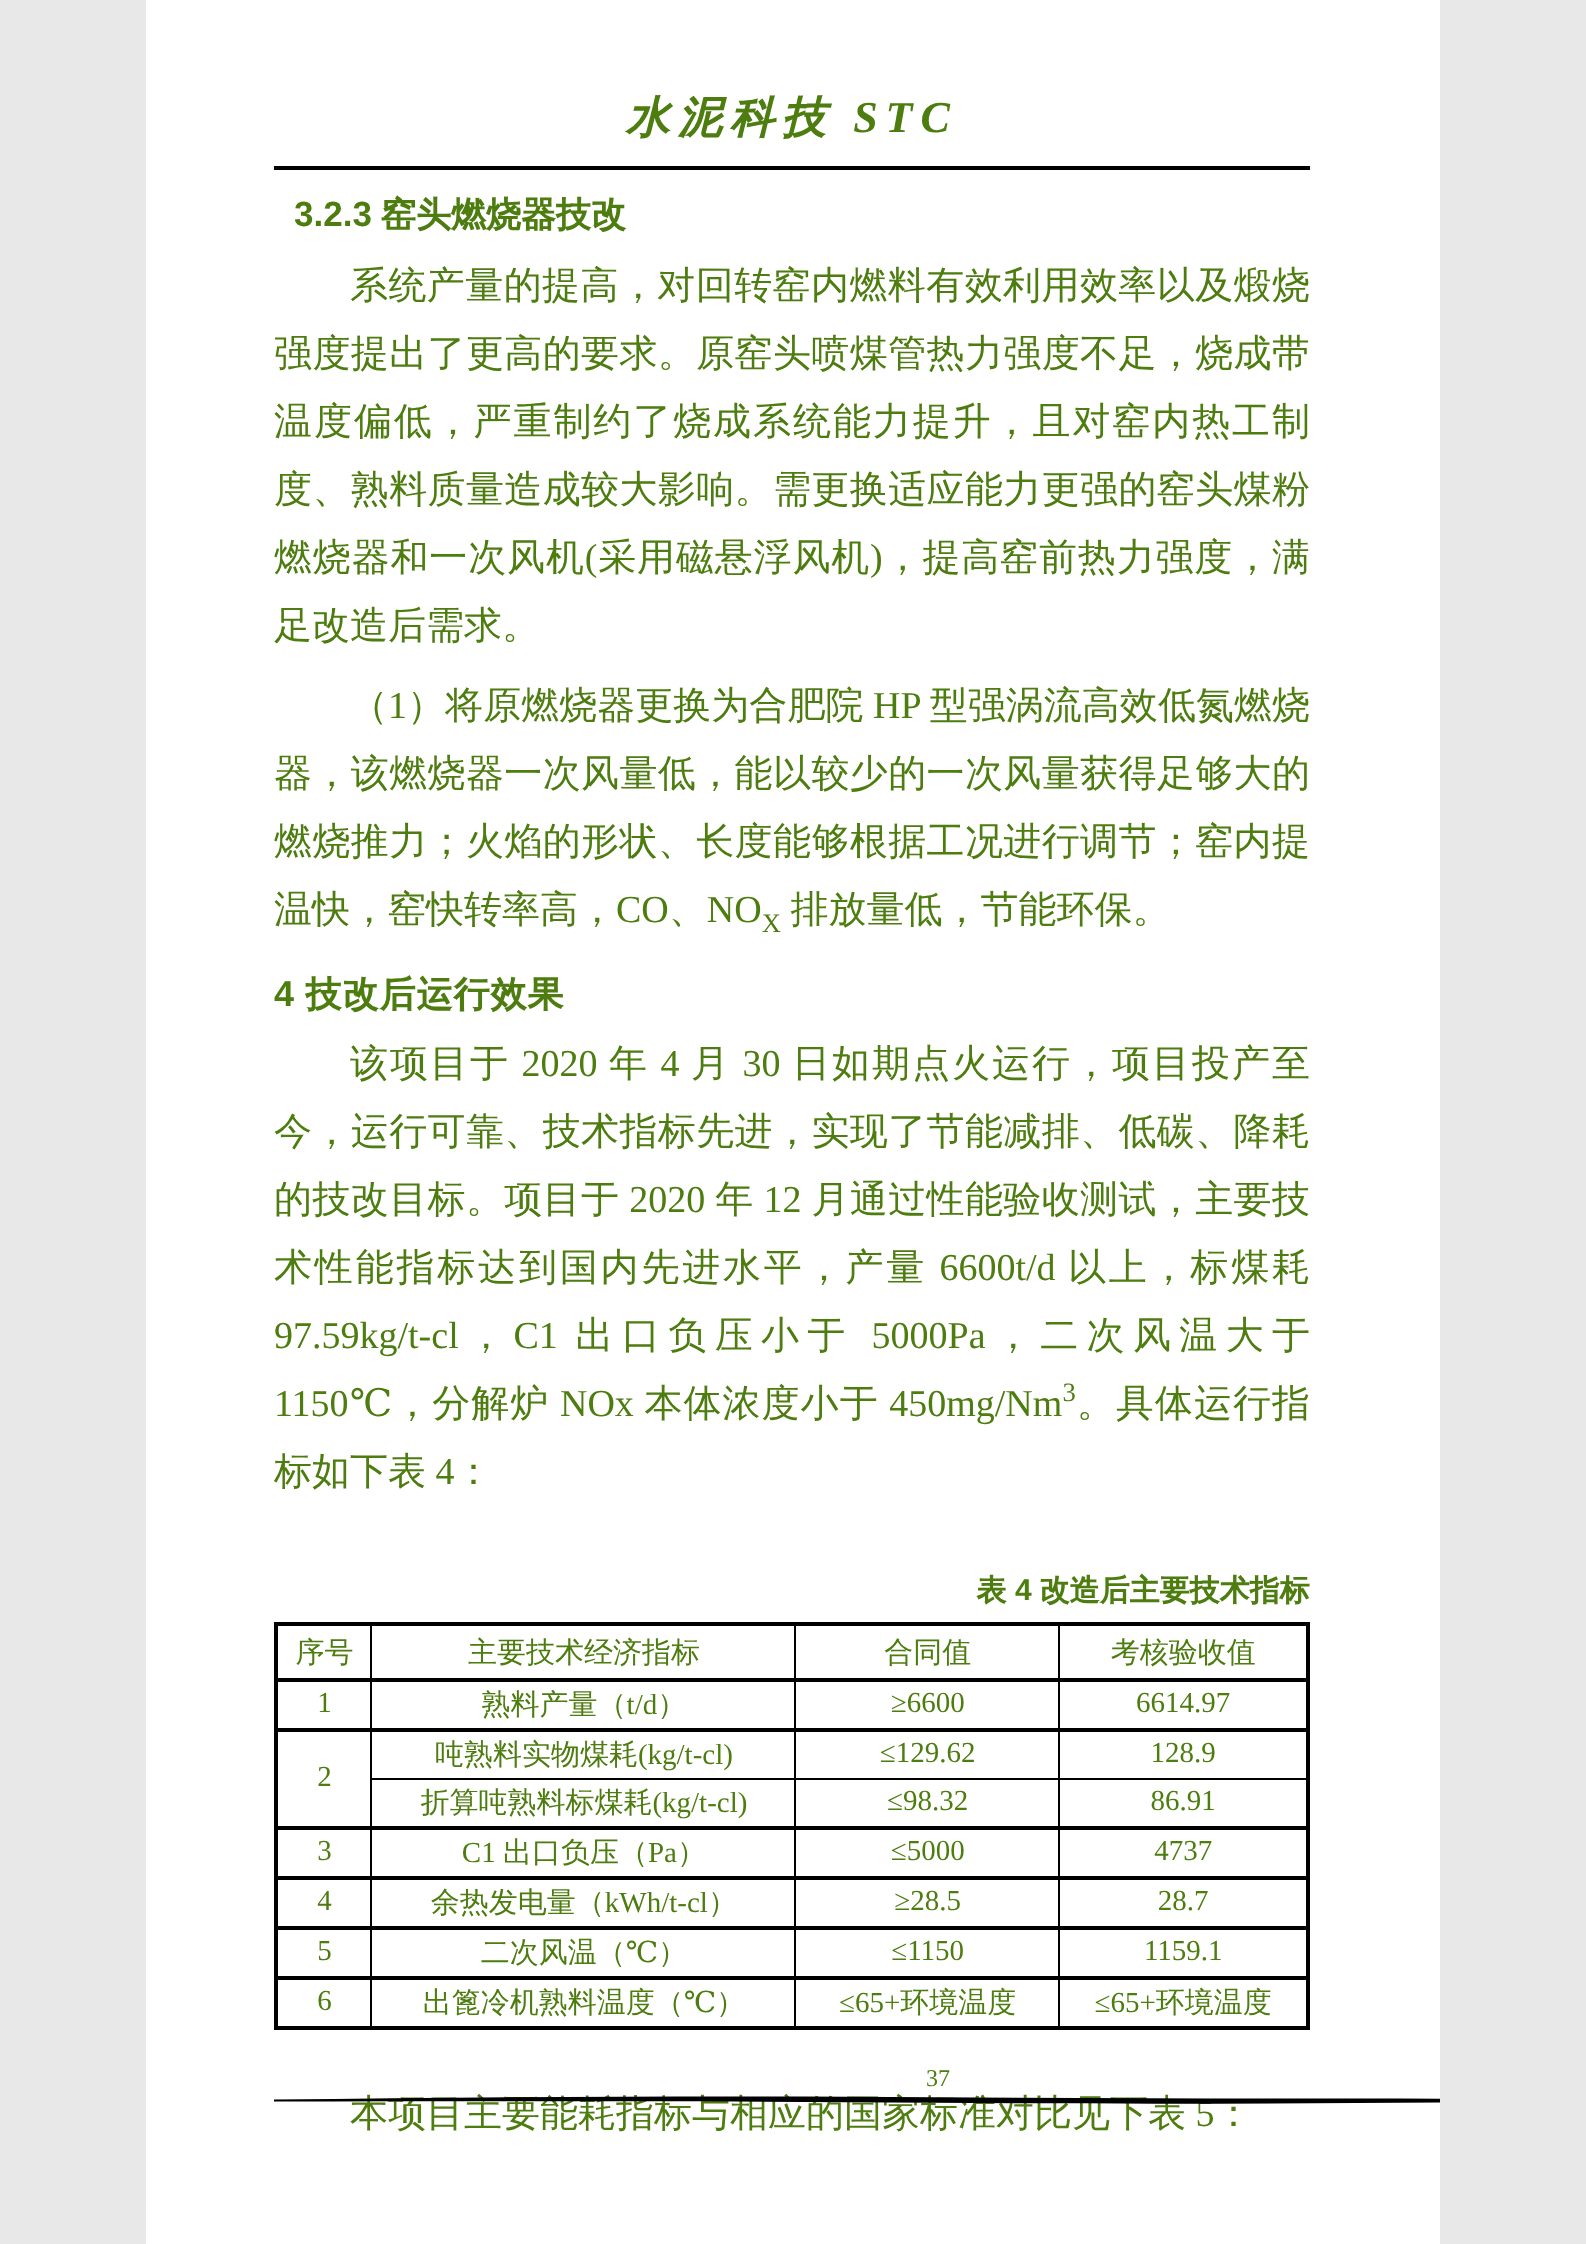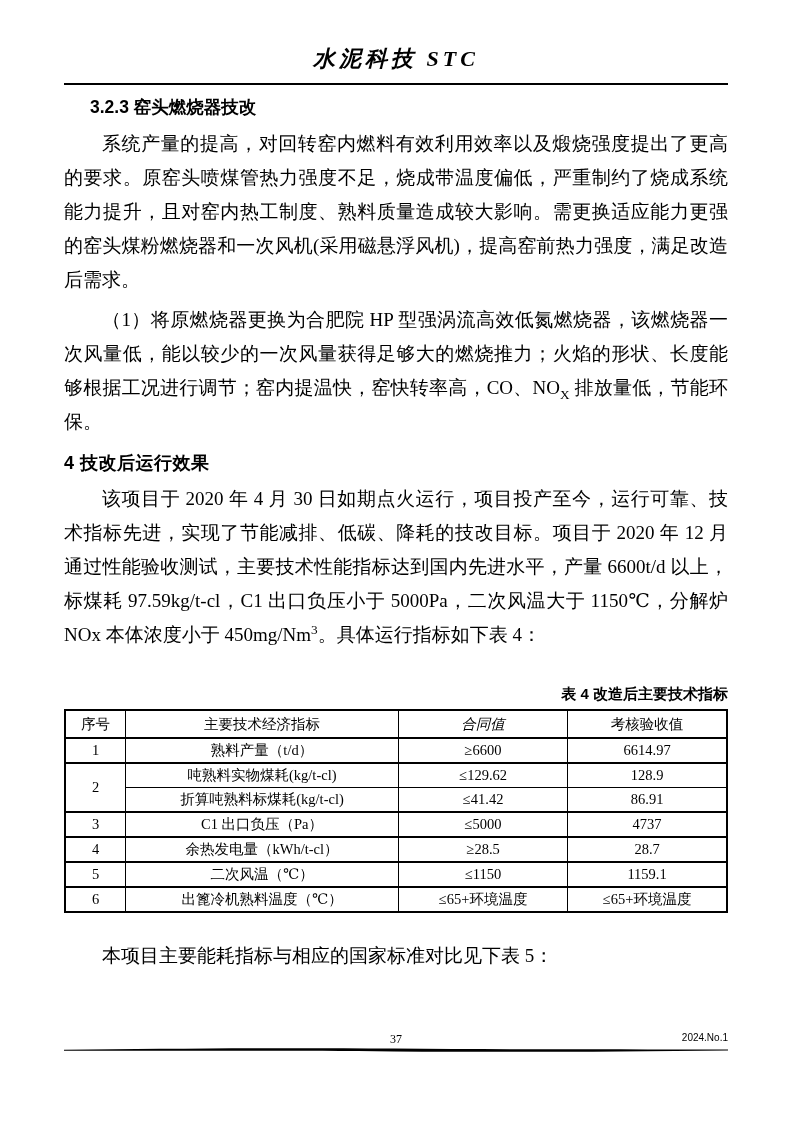--- a/index.html
+++ b/index.html
@@ -1,24 +1,24 @@
 <!DOCTYPE html>
 <html lang="zh"><head>
 <meta charset="utf-8">
 <style>
   html, body { margin: 0; padding: 0; background: #e8e8e8; }
   .page {
     position: relative;
-    width: 793px;
+    width: 647px;
     height: 1122px;
     margin: 0 auto;
     background: #ffffff;
     box-sizing: border-box;
     padding: 0 65px 0 64px;
-    color: #000000;
+    color: #4d7c0f;
     font-family: "Liberation Serif", "DejaVu Serif", serif;
     overflow: hidden;
   }
   
   .journal-title {
     padding-top: 44px;
     text-align: center;
     font-size: 22px;
     font-weight: bold;
     font-style: italic;
@@ -26,21 +26,21 @@
     line-height: 30px;
     font-family: "Liberation Serif", "DejaVu Serif", serif;
   }
   .header-rule {
     margin-top: 9px;
     border: 0;
     border-top: 2.5px solid #000;
   }
   
   .h-323 {
-    margin: 3px 0 0 26px;
+    margin: 3px 0 0 10px;
     font-family: "Liberation Sans", "DejaVu Sans", sans-serif;
     font-weight: bold;
     font-size: 17.5px;
     line-height: 28px;
   }
   .h-4 {
     margin: 9px 0 0 0;
     font-family: "Liberation Sans", "DejaVu Sans", sans-serif;
     font-weight: bold;
     font-size: 18px;
@@ -81,21 +81,21 @@
     padding: 0 2px;
     font-weight: normal;
     height: 23px;
     overflow: hidden;
     white-space: nowrap;
   }
   table.t4 tr.head th { height: 26px; border-bottom-width: 2px; }
   table.t4 tr.thick td { border-top-width: 2px; }
   .col-no  { width: 8.6%; }
   .col-ind { width: 41.8%; }
-  .col-con { width: 25.6%; font-style: italic; }
+  .col-con { width: 25.6%; }
   .col-ass { width: 24%; }
   
   .footer-divider {
     position: absolute;
     left: 64px;
     top: 1046px;
     width: 664px;
     height: 8px;
   }
   .footer-row {
@@ -156,21 +156,21 @@
         <td>6614.97</td>
       </tr>
       <tr class="thick">
         <td rowspan="2">2</td>
         <td>吨熟料实物煤耗(kg/t-cl)</td>
         <td>≤129.62</td>
         <td>128.9</td>
       </tr>
       <tr>
         <td>折算吨熟料标煤耗(kg/t-cl)</td>
-        <td>≤41.42</td>
+        <td>≤98.32</td>
         <td>86.91</td>
       </tr>
       <tr class="thick">
         <td>3</td>
         <td>C1 出口负压（Pa）</td>
         <td>≤5000</td>
         <td>4737</td>
       </tr>
       <tr class="thick">
         <td>4</td>

